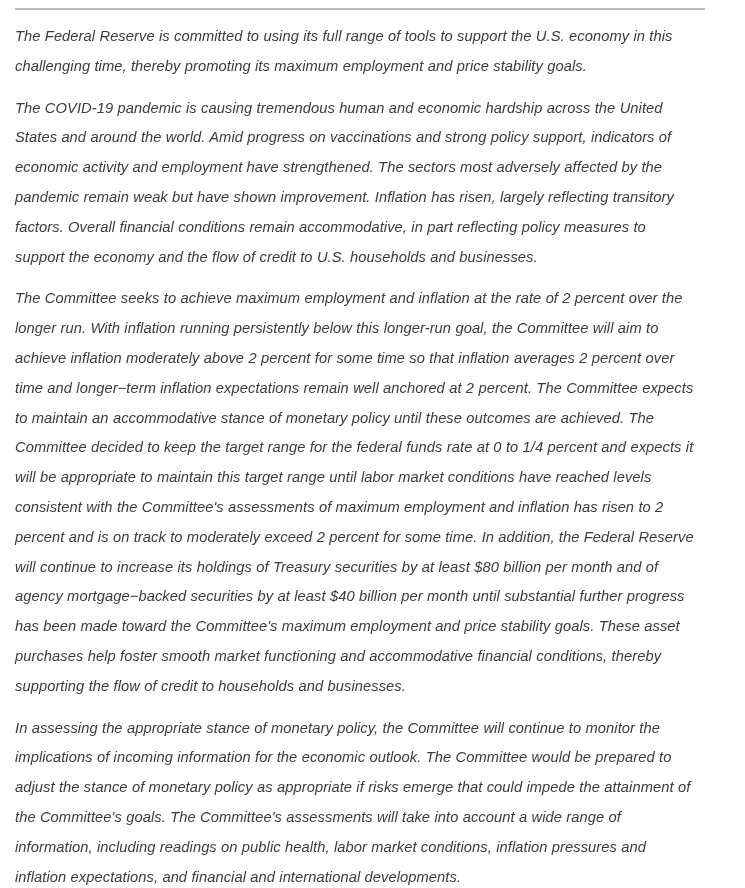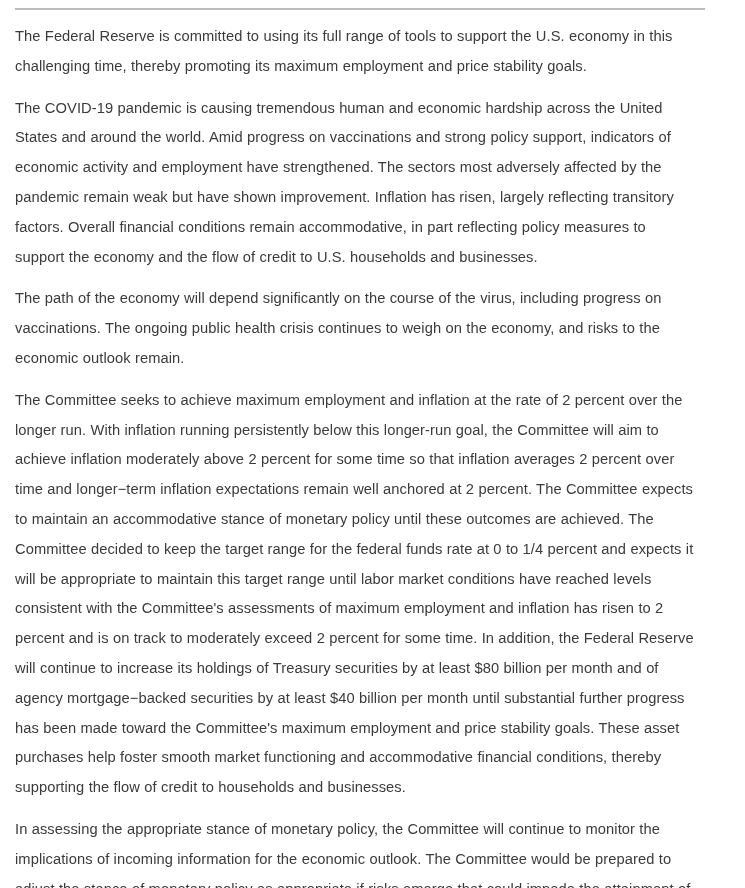--- a/index.html
+++ b/index.html
@@ -13,20 +13,21 @@
     font-family: "Liberation Sans", sans-serif;
     -webkit-font-smoothing: antialiased;
   }
   .page {
     position: relative;
     width: 745px;
     height: 888px;
     background: #ffffff;
     overflow: hidden;
     box-sizing: border-box;
+    font-style: italic;
   }
   .top-divider {
     position: absolute;
     left: 15px;
     top: 8px;
     width: 690px;
     height: 2px;
     background: #bcbcbc;
   }
   .content {
@@ -54,20 +55,19 @@
 <div class="page">
 
   <div class="top-divider"></div>
 
   <div class="content">
 
     <p class="stmt">The Federal Reserve is committed to using its full range of tools to support the U.S. economy in this challenging time, thereby promoting its maximum employment and price stability goals.</p>
 
     <p class="stmt">The COVID-19 pandemic is causing tremendous human and economic hardship across the United States and around the world. Amid progress on vaccinations and strong policy support, indicators of economic activity and employment have strengthened. The sectors most adversely affected by the pandemic remain weak but have shown improvement. Inflation has risen, largely reflecting transitory factors. Overall financial conditions remain accommodative, in part reflecting policy measures to support the economy and the flow of credit to U.S. households and businesses.</p>
 
-    <p class="stmt">The path of the economy will depend significantly on the course of the virus, including progress on vaccinations. The ongoing public health crisis continues to weigh on the economy, and risks to the economic outlook remain.</p>
 
     <p class="stmt">The Committee seeks to achieve maximum employment and inflation at the rate of 2 percent over the longer run. With inflation running persistently below this longer-run goal, the Committee will aim to achieve inflation moderately above 2 percent for some time so that inflation averages 2 percent over time and longer−term inflation expectations remain well anchored at 2 percent. The Committee expects to maintain an accommodative stance of monetary policy until these outcomes are achieved. The Committee decided to keep the target range for the federal funds rate at 0 to 1/4 percent and expects it will be appropriate to maintain this target range until labor market conditions have reached levels consistent with the Committee's assessments of maximum employment and inflation has risen to 2 percent and is on track to moderately exceed 2 percent for some time. In addition, the Federal Reserve will continue to increase its holdings of Treasury securities by at least $80 billion per month and of agency mortgage−backed securities by at least $40 billion per month until substantial further progress has been made toward the Committee's maximum employment and price stability goals. These asset purchases help foster smooth market functioning and accommodative financial conditions, thereby supporting the flow of credit to households and businesses.</p>
 
     <p class="stmt">In assessing the appropriate stance of monetary policy, the Committee will continue to monitor the implications of incoming information for the economic outlook. The Committee would be prepared to adjust the stance of monetary policy as appropriate if risks emerge that could impede the attainment of the Committee's goals. The Committee's assessments will take into account a wide range of information, including readings on public health, labor market conditions, inflation pressures and inflation expectations, and financial and international developments.</p>
 
   </div>
 </div>
 
 </body></html>

